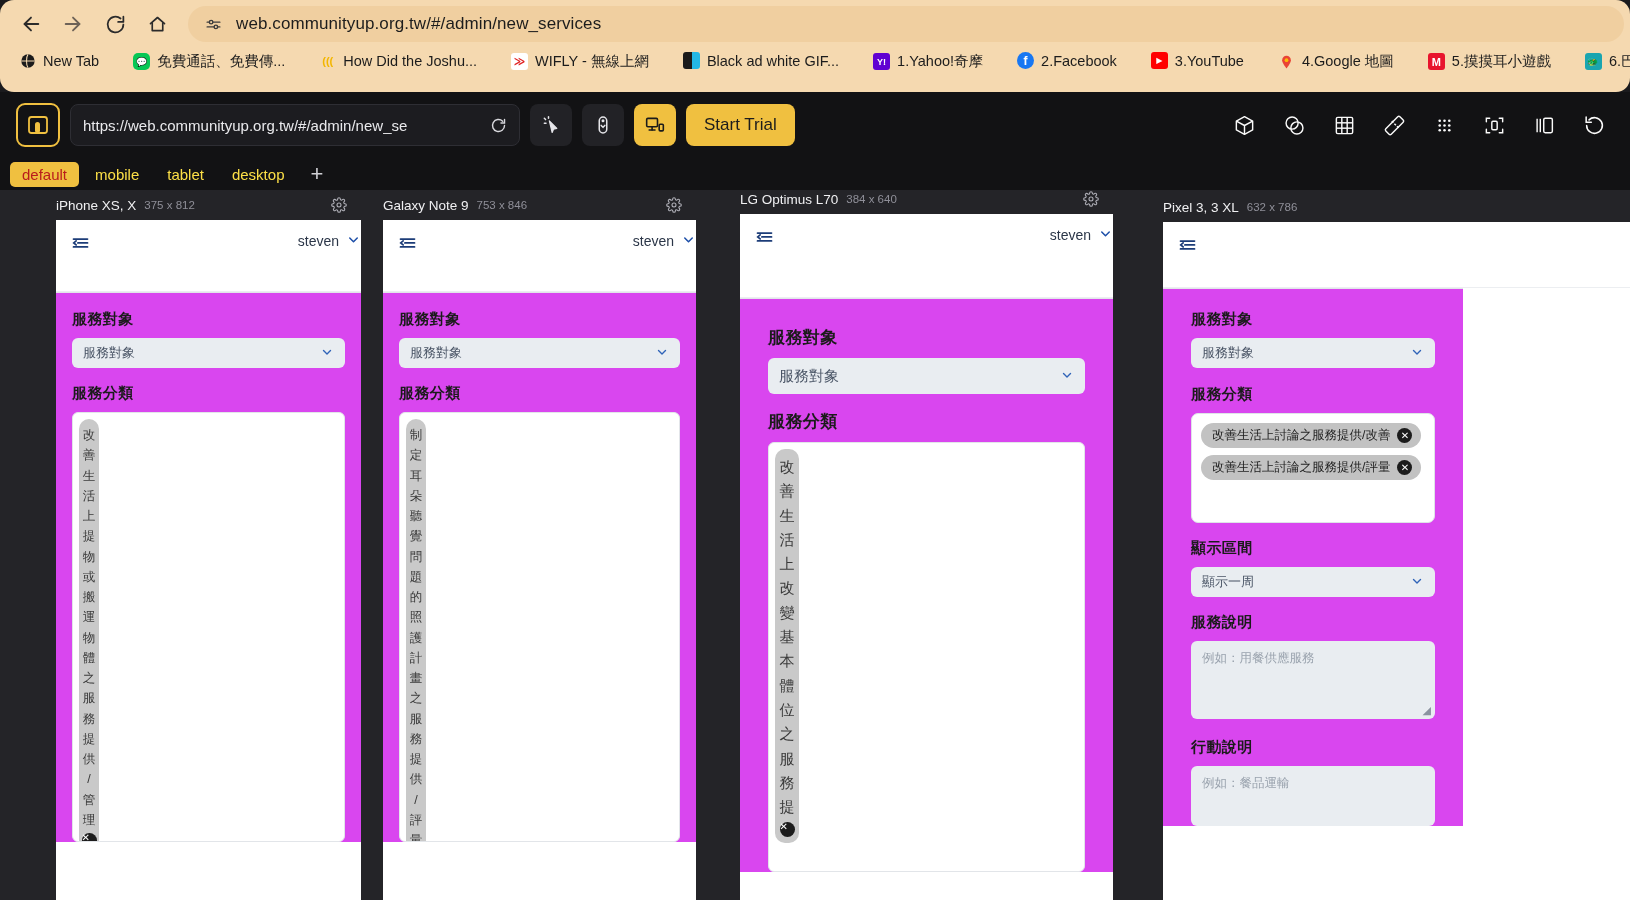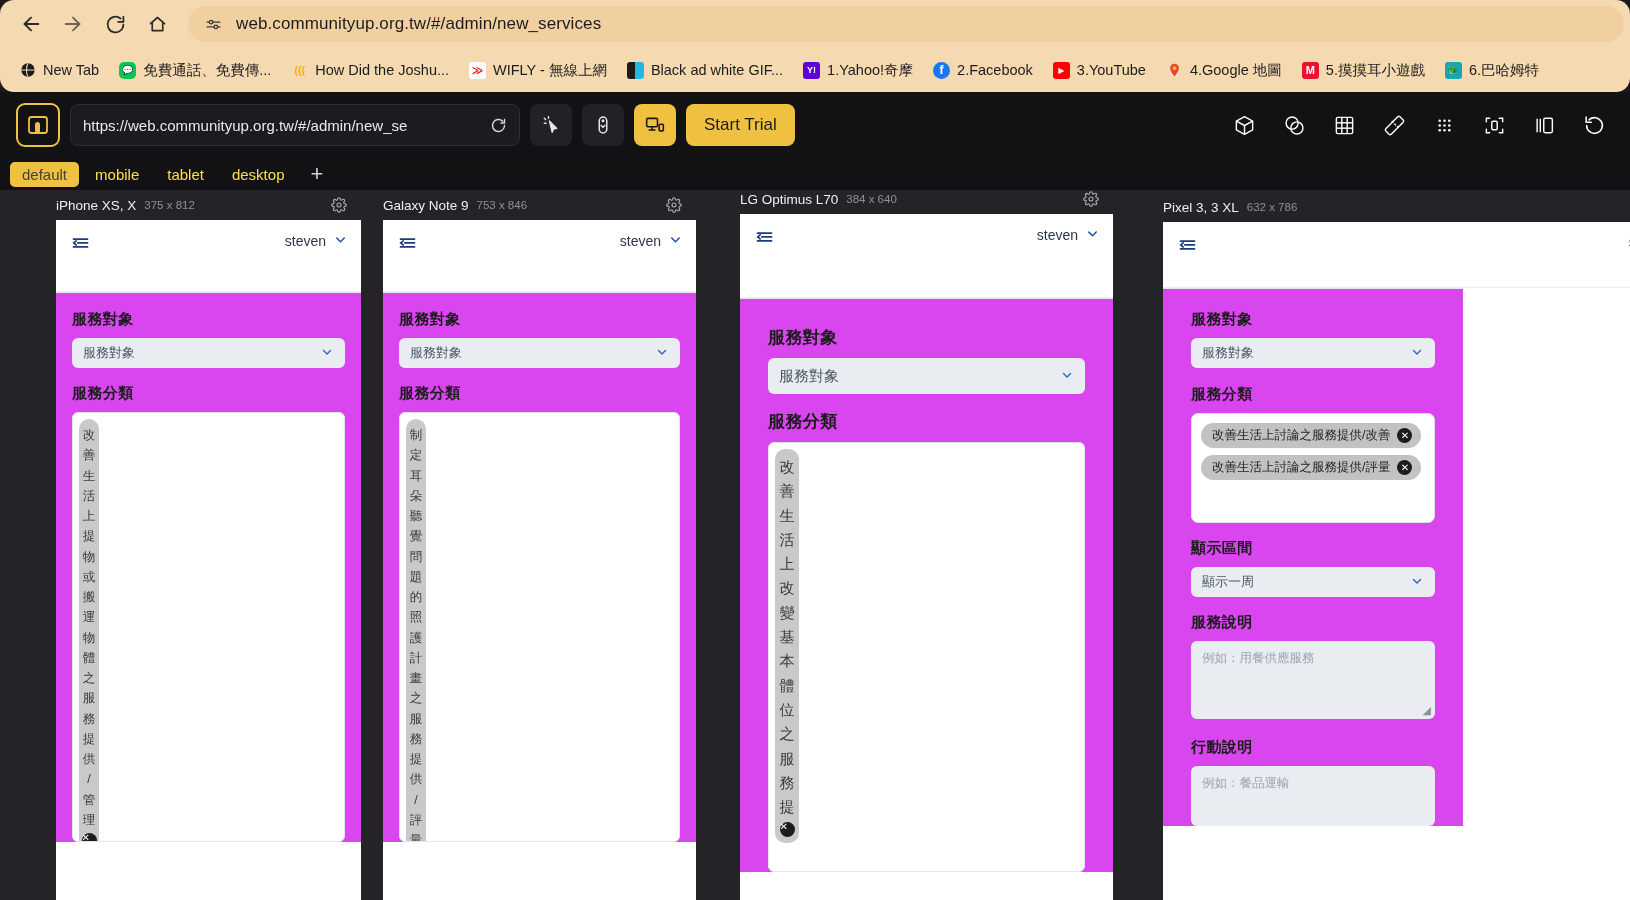--- a/index.html
+++ b/index.html
@@ -54,23 +54,23 @@
     font-size: 17px;
     color: #1d1d1d;
     white-space: nowrap;
     overflow: hidden;
     letter-spacing: .1px;
   }
 
   .bookmarks-row {
     height: 44px;
     display: flex;
-    align-items: center;
+    align-items: flex-start;
     padding: 0 6px 0 10px;
-    gap: 2px;
+    gap: 16px;
     white-space: nowrap;
   }
   .bm {
     display: flex;
     align-items: center;
     gap: 7px;
     padding: 4px 9px;
     border-radius: 5px;
     font-size: 14.5px;
     color: #1c1c1c;
@@ -159,21 +159,21 @@
     padding: 0 10px;
   }
   .dev-tab {
     font-size: 15px;
     color: #fde047;
     padding: 4px 12px;
     border-radius: 5px;
   }
   .dev-tab.active {
     background: #f0c040;
-    color: #404040;
+    color: #b91c1c;
   }
   .dev-add {
     color: #cfcfd4;
     font-size: 22px;
     line-height: 1;
     padding: 0 10px;
   }
 
   
   .canvas {
@@ -212,21 +212,21 @@
     position: relative;
   }
 
   
   .page-top {
     background: #ffffff;
     height: 72px;
     display: flex;
     align-items: flex-start;
     justify-content: space-between;
-    padding: 12px 13px 0 14px;
+    padding: 12px 0 0 14px;
     border-bottom: 1px solid #eceef1;
   }
   .hamb { color: #1c3c78; display: flex; }
   .user {
     display: flex;
     align-items: center;
     gap: 7px;
     color: #2b3648;
     font-size: 14px;
   }

